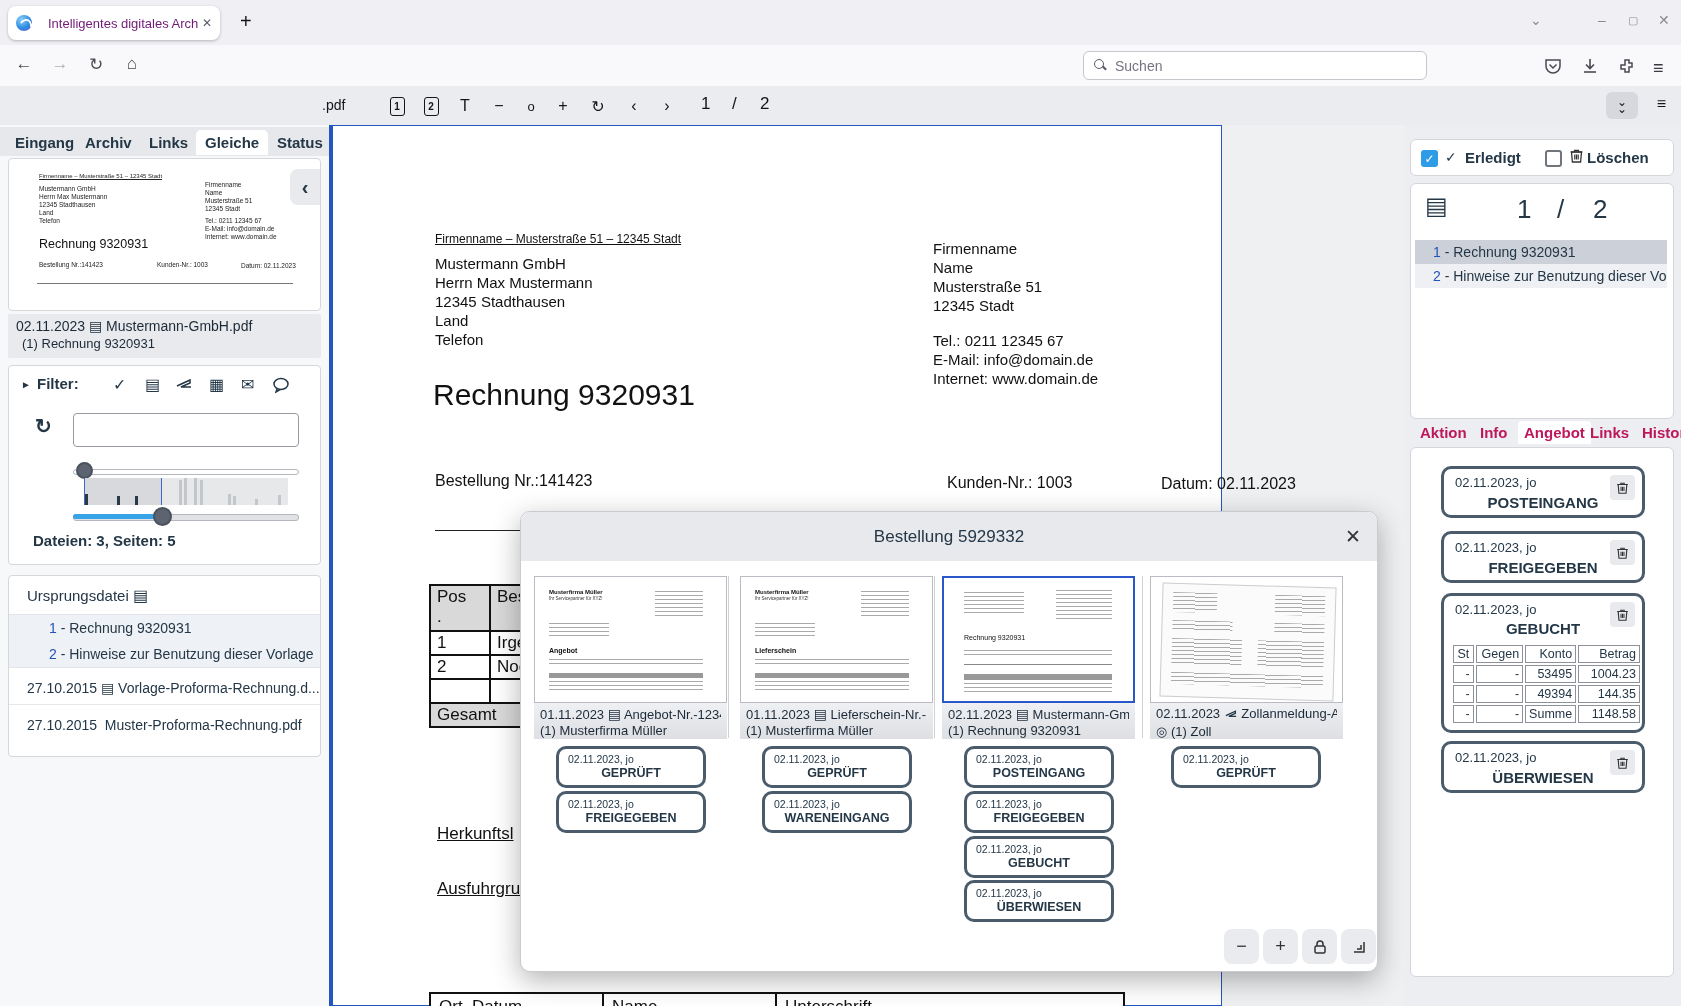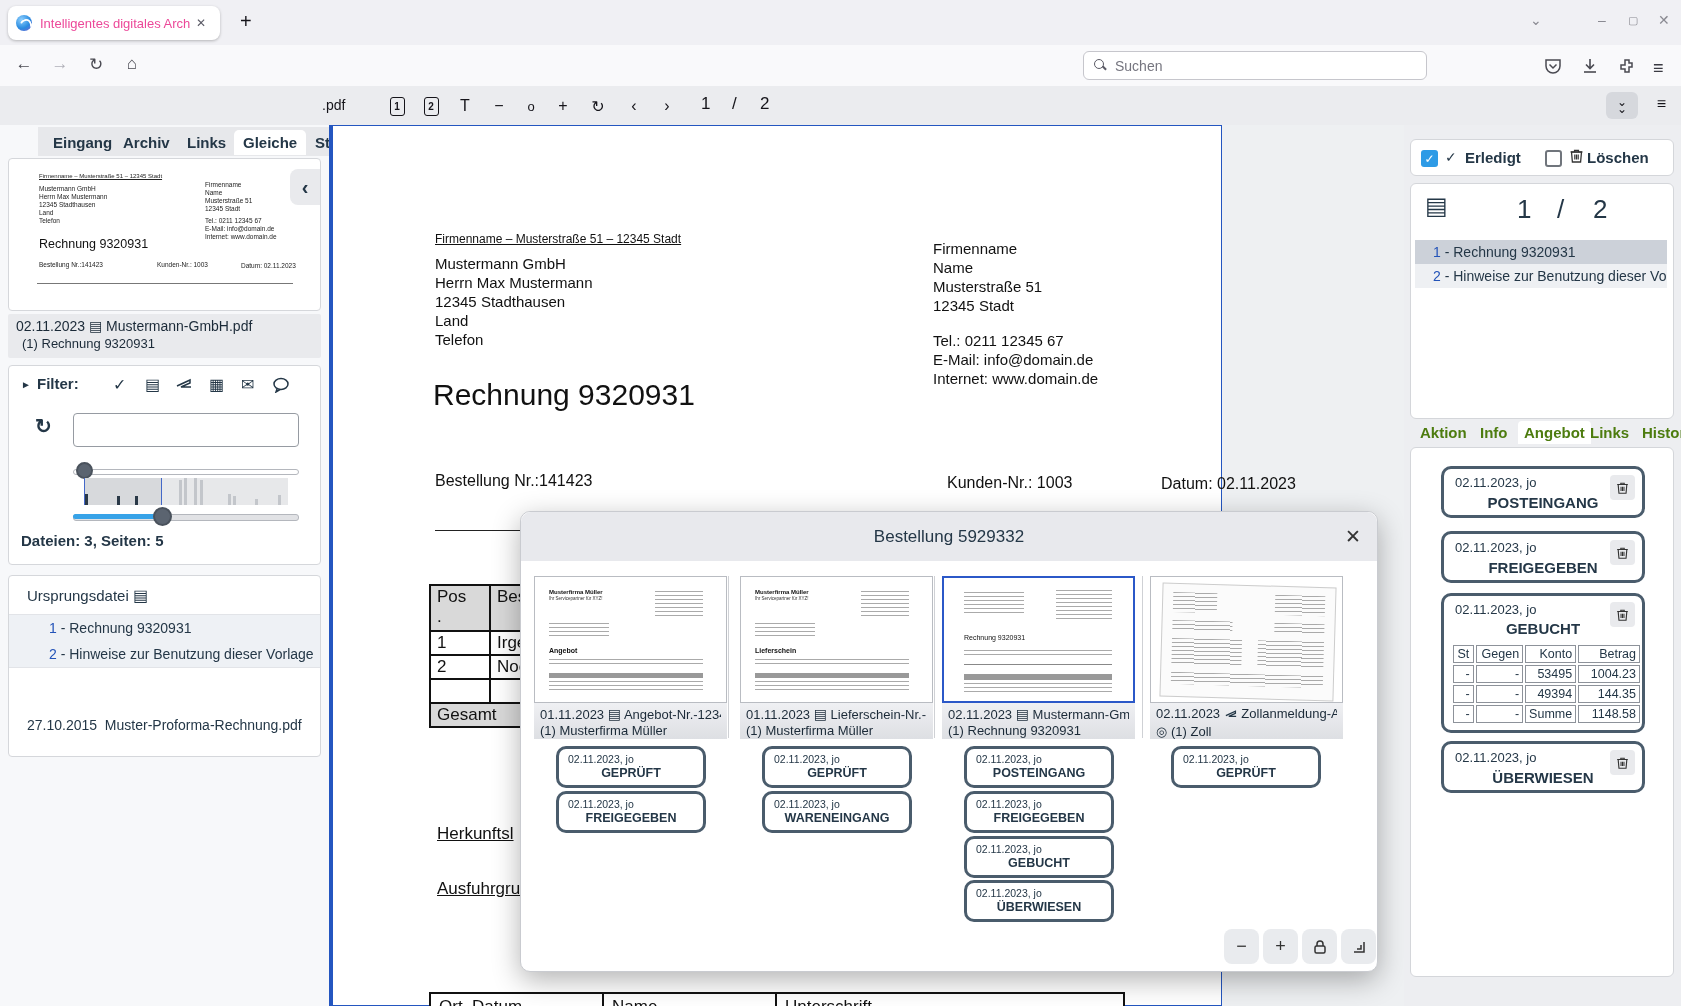--- a/index.html
+++ b/index.html
@@ -8,21 +8,21 @@
   .abs{position:absolute;}
   .nosel{user-select:none;}
   
   .tabbar{position:absolute;left:0;top:0;width:1681px;height:45px;background:#f0f0f4;border-bottom:1px solid #d8d8dc;}
   .tab{position:absolute;left:8px;top:6px;width:212px;height:34px;background:#fff;border-radius:8px;
     box-shadow:0 1px 3px rgba(0,0,0,.25);display:flex;align-items:center;padding:0 8px;box-sizing:border-box;}
   .fav{width:16px;height:16px;border-radius:50%;flex:0 0 16px;
     background:radial-gradient(circle at 35% 30%,#8fd0ff,#2b8ce0 55%,#7a5fd0);position:relative;}
   .fav::after{content:"";position:absolute;left:4px;top:4px;width:8px;height:8px;border-radius:50%;
     border:2px solid #fff;border-left-color:transparent;border-bottom-color:transparent;transform:rotate(-25deg);}
-  .tabttl{font-size:13px;color:#ec4899;white-space:nowrap;overflow:hidden;width:152px;margin-left:8px;}
+  .tabttl{font-size:13px;color:#701a75;white-space:nowrap;overflow:hidden;width:152px;margin-left:16px;}
   .tabx{font-size:12px;color:#5b5b66;margin-left:4px;}
   .newtab{position:absolute;left:240px;top:10px;font-size:20px;color:#15141a;}
   .winctl{position:absolute;top:12px;font-size:14px;color:#8a8a92;}
   .navbar{position:absolute;left:0;top:45px;width:1681px;height:41px;background:#f9f9fb;border-bottom:1px solid #d4d4d8;}
   .navic{position:absolute;top:9px;font-size:17px;color:#4a4a52;width:24px;text-align:center;}
   .urlbar{position:absolute;left:258px;top:51px;width:810px;height:29px;background:#fff;border:1px solid #c6c6cc;
     border-radius:6px;display:flex;align-items:center;box-sizing:border-box;padding:0 10px;}
   .searchbar{position:absolute;left:1083px;top:51px;width:344px;height:29px;background:#fff;border:1px solid #c6c6cc;
     border-radius:6px;display:flex;align-items:center;box-sizing:border-box;padding:0 10px;}
   .mag{width:13px;height:13px;position:relative;margin-right:8px;flex:0 0 13px;}
@@ -41,21 +41,21 @@
   .tbtn{position:absolute;top:7px;width:26px;height:26px;display:flex;align-items:center;justify-content:center;
     color:#15141a;font-size:16px;}
   .pgico{width:13px;height:17px;border:1.6px solid #15141a;border-radius:3px;font-size:10px;display:flex;
     align-items:center;justify-content:center;font-weight:bold;}
   .pind{position:absolute;top:8px;font-size:17px;color:#15141a;}
   .dblchev{position:absolute;left:1606px;top:6px;width:32px;height:27px;background:#d6d8dd;border-radius:6px;
     display:flex;flex-direction:column;align-items:center;justify-content:center;line-height:7px;font-size:12px;color:#15141a;}
   
   .lsb{position:absolute;left:0;top:125px;width:329px;height:881px;background:#f7f8fa;}
   .splitter{position:absolute;left:329px;top:125px;width:3px;height:881px;background:#2456c0;}
-  .ltabs{position:absolute;left:0;top:2px;width:329px;height:29px;background:#e7e8eb;margin-left:38px;}
+  .ltabs{position:absolute;left:0;top:2px;width:329px;height:29px;background:#e7e8eb;}
   .ltab{position:absolute;top:3px;font-size:15px;font-weight:bold;color:#243747;padding:4px 9px;}
   .ltab.active{background:#fff;border-radius:5px 5px 0 0;}
   .card{position:absolute;background:#fff;border:1px solid #d5d7db;border-radius:4px;box-sizing:border-box;}
   .collapse{position:absolute;right:0px;top:10px;width:30px;height:36px;background:#e9eaed;border-radius:8px 0 0 8px;
     display:flex;align-items:center;justify-content:center;font-size:20px;font-weight:bold;color:#243747;}
   
   .m6{font-size:6.5px;color:#222;line-height:8px;white-space:nowrap;}
   .m6u{font-size:6px;text-decoration:underline;white-space:nowrap;color:#222;}
   .mh{font-size:12.5px;color:#111;white-space:nowrap;}
   .fitem{position:absolute;left:8px;top:189px;width:313px;height:44px;background:#e9eaed;border-radius:2px;
@@ -119,21 +119,21 @@
   
   .rp{position:absolute;left:1404px;top:125px;width:277px;height:881px;background:#edeef1;overflow:hidden;}
   .rcard{position:absolute;background:#fff;border:1px solid #d4d6da;border-radius:6px;box-sizing:border-box;}
   .chk{width:17px;height:17px;border-radius:3px;box-sizing:border-box;}
   .chk.on{background:#2e9be6;color:#fff;font-size:12px;display:flex;align-items:center;justify-content:center;}
   .chk.off{border:2px solid #70757c;background:#fff;}
   .blabel{font-size:15px;font-weight:bold;color:#243747;}
   .pgr{font-size:26px;color:#243747;position:absolute;top:10px;}
   .ritem{position:absolute;left:4px;width:252px;font-size:14px;padding:4px 0 4px 18px;box-sizing:border-box;white-space:nowrap;overflow:hidden;color:#243747;}
   .rtabs{position:absolute;left:0;top:294px;width:277px;height:28px;}
-  .rtab{position:absolute;top:2px;font-size:15px;font-weight:bold;color:#4d7c0f;padding:3px 6px;white-space:nowrap;}
+  .rtab{position:absolute;top:2px;font-size:15px;font-weight:bold;color:#be185d;padding:3px 6px;white-space:nowrap;}
   .rtab.active{background:#fff;border-radius:4px 4px 0 0;}
   .rstamp{position:absolute;left:30px;width:204px;border:3px solid #4a5c6c;border-radius:10px;background:#fff;box-sizing:border-box;}
   .rsmeta{position:absolute;left:11px;top:6px;font-size:13px;color:#243747;}
   .rslabel{position:absolute;left:0;width:100%;text-align:center;font-size:15px;font-weight:bold;color:#243747;}
   .trashbtn{position:absolute;right:7px;top:6px;width:25px;height:25px;background:#e9eaed;border-radius:4px;
     display:flex;align-items:center;justify-content:center;}
   .btable{position:absolute;left:7px;top:47px;border-spacing:2px;border-collapse:separate;}
   .btable td{border:1px solid #8d929a;font-size:12.5px;color:#243747;padding:1px 3px;text-align:right;background:#fff;}
   .scan-ic,.bubble-ic{display:inline-block;vertical-align:-2px;}
 </style>
@@ -285,29 +285,30 @@
             <div class="hbar light" style="left: 116px; height: 25px;"></div>
             <div class="hbar light" style="left: 144px; height: 11px;"></div>
             <div class="hbar light" style="left: 149px; height: 9px;"></div>
             <div class="hbar light" style="left: 171px; height: 6px;"></div>
             <div class="hbar light" style="left: 194px; height: 10px;"></div>
           </div>
       </div>
       <div class="track" style="left:64px;top:148px;width:224px;height:5px;background:#e1e2e5;"></div>
       <div class="fill" style="left:64px;top:148px;width:90px;"></div>
       <div class="handle" style="left:144px;top:141px;width:19px;height:19px;"></div>
-      <div class="stats abs" style="left:12px;top:166px;">Dateien: 3, Seiten: 5</div>
+      <div class="stats abs" style="left:24px;top:166px;">Dateien: 3, Seiten: 5</div>
     </div>
 
     <div class="card" style="left:8px;top:450px;width:313px;height:182px;">
       <div class="abs" style="left:18px;top:10px;font-size:15px;color:#243747;">
         <span>Ursprungsdatei</span> <span class="ficon">▤</span>
       </div>
       <div class="oitem sel" style="top:38px;"><span class="bluenum">1</span><span> - Rechnung 9320931</span></div>
       <div class="oitem sel" style="top:65px;border-top:none;"><span class="bluenum">2</span><span> - Hinweise zur Benutzung dieser Vorlage</span></div>
+      <div class="ofile" style="top:96px;"><span>27.10.2015</span> <span class="dicon">▤</span> <span>Vorlage-Proforma-Rechnung.d...</span></div>
       <div class="ofile" style="top:133px;border-bottom:none;"><span>27.10.2015</span>&nbsp;&nbsp;<span>Muster-Proforma-Rechnung.pdf</span></div>
     </div>
   </div>
   <div class="splitter"></div>
 
   <div class="viewer">
     <div class="page doc">
       <div class="dsmall" style="left:102px;top:106px;">Firmenname – Musterstraße 51 – 12345 Stadt</div>
       <div class="abs" style="left:102px;top:128px;">
         <div class="dline">Mustermann GmbH</div>

